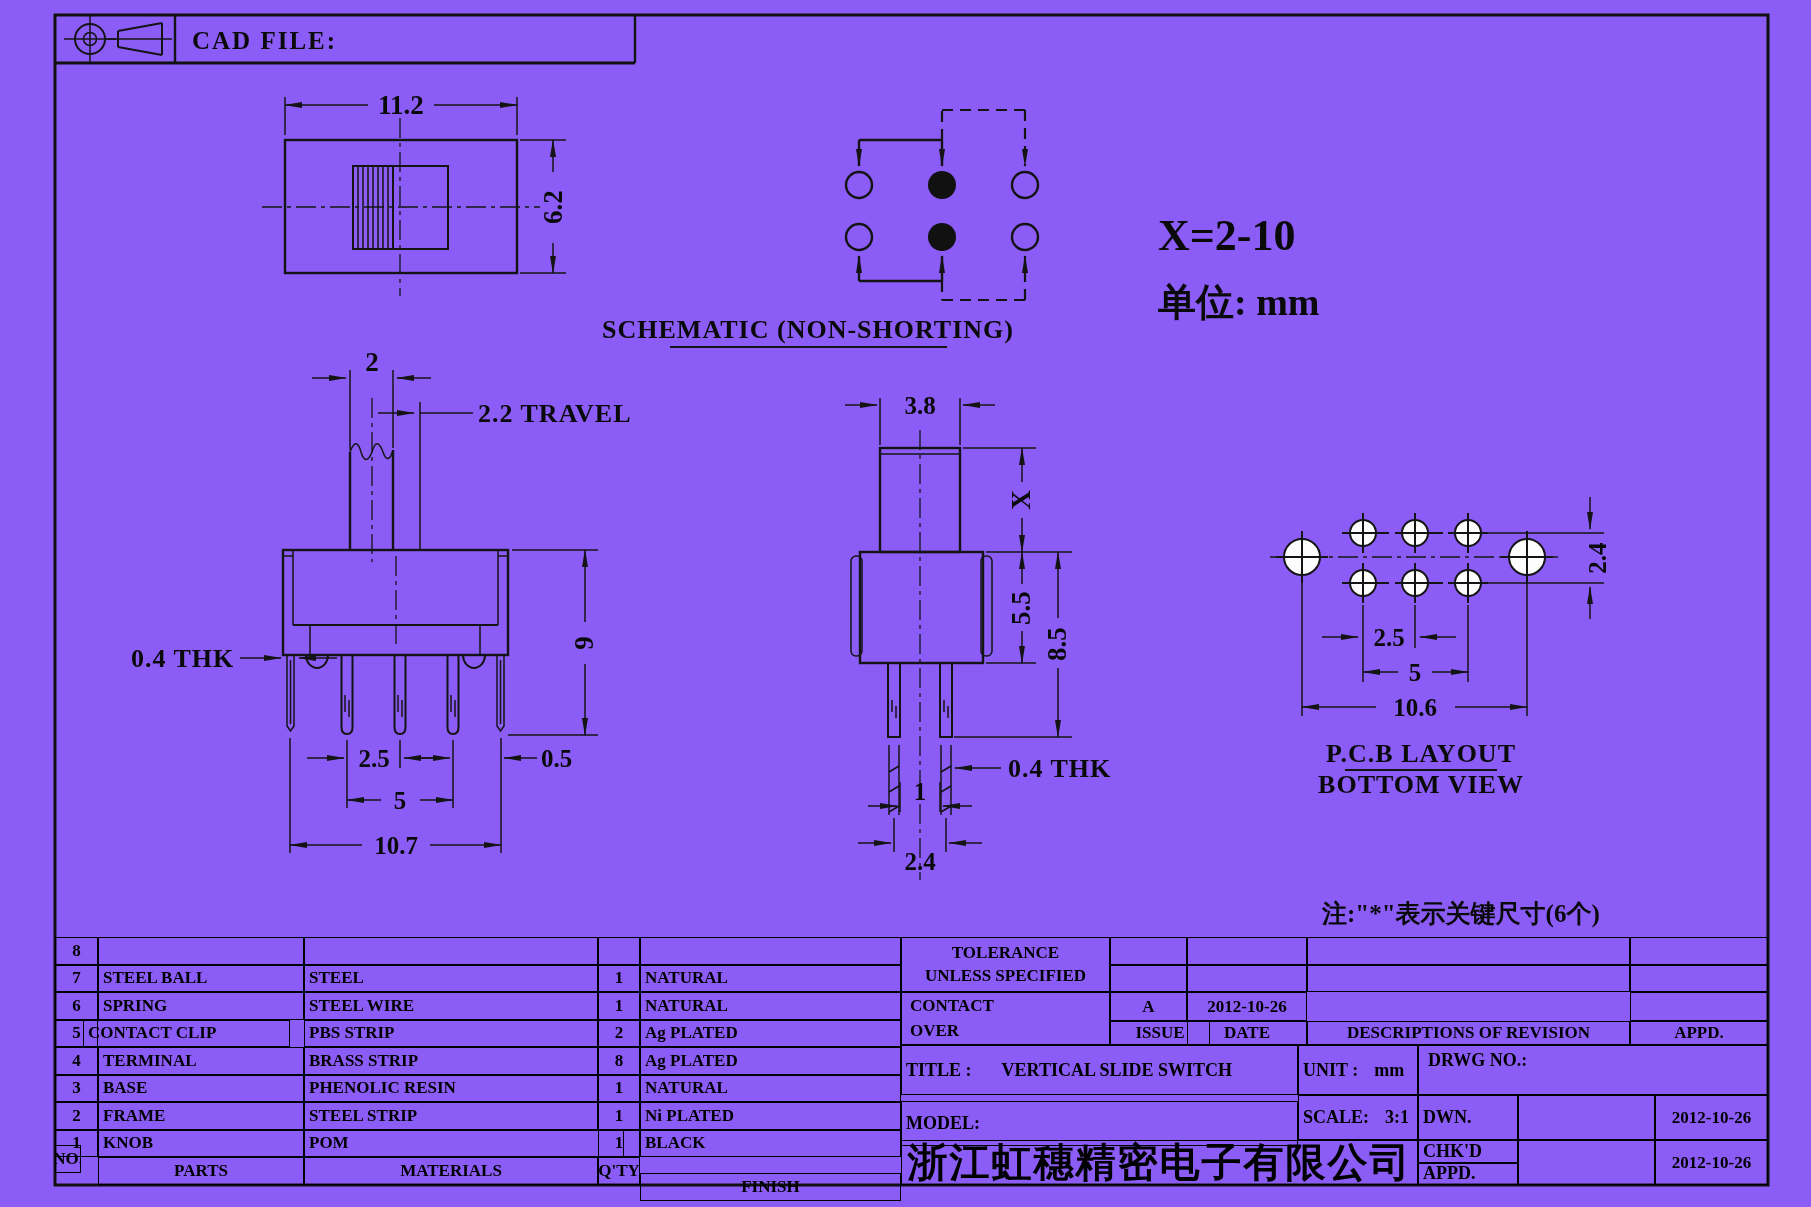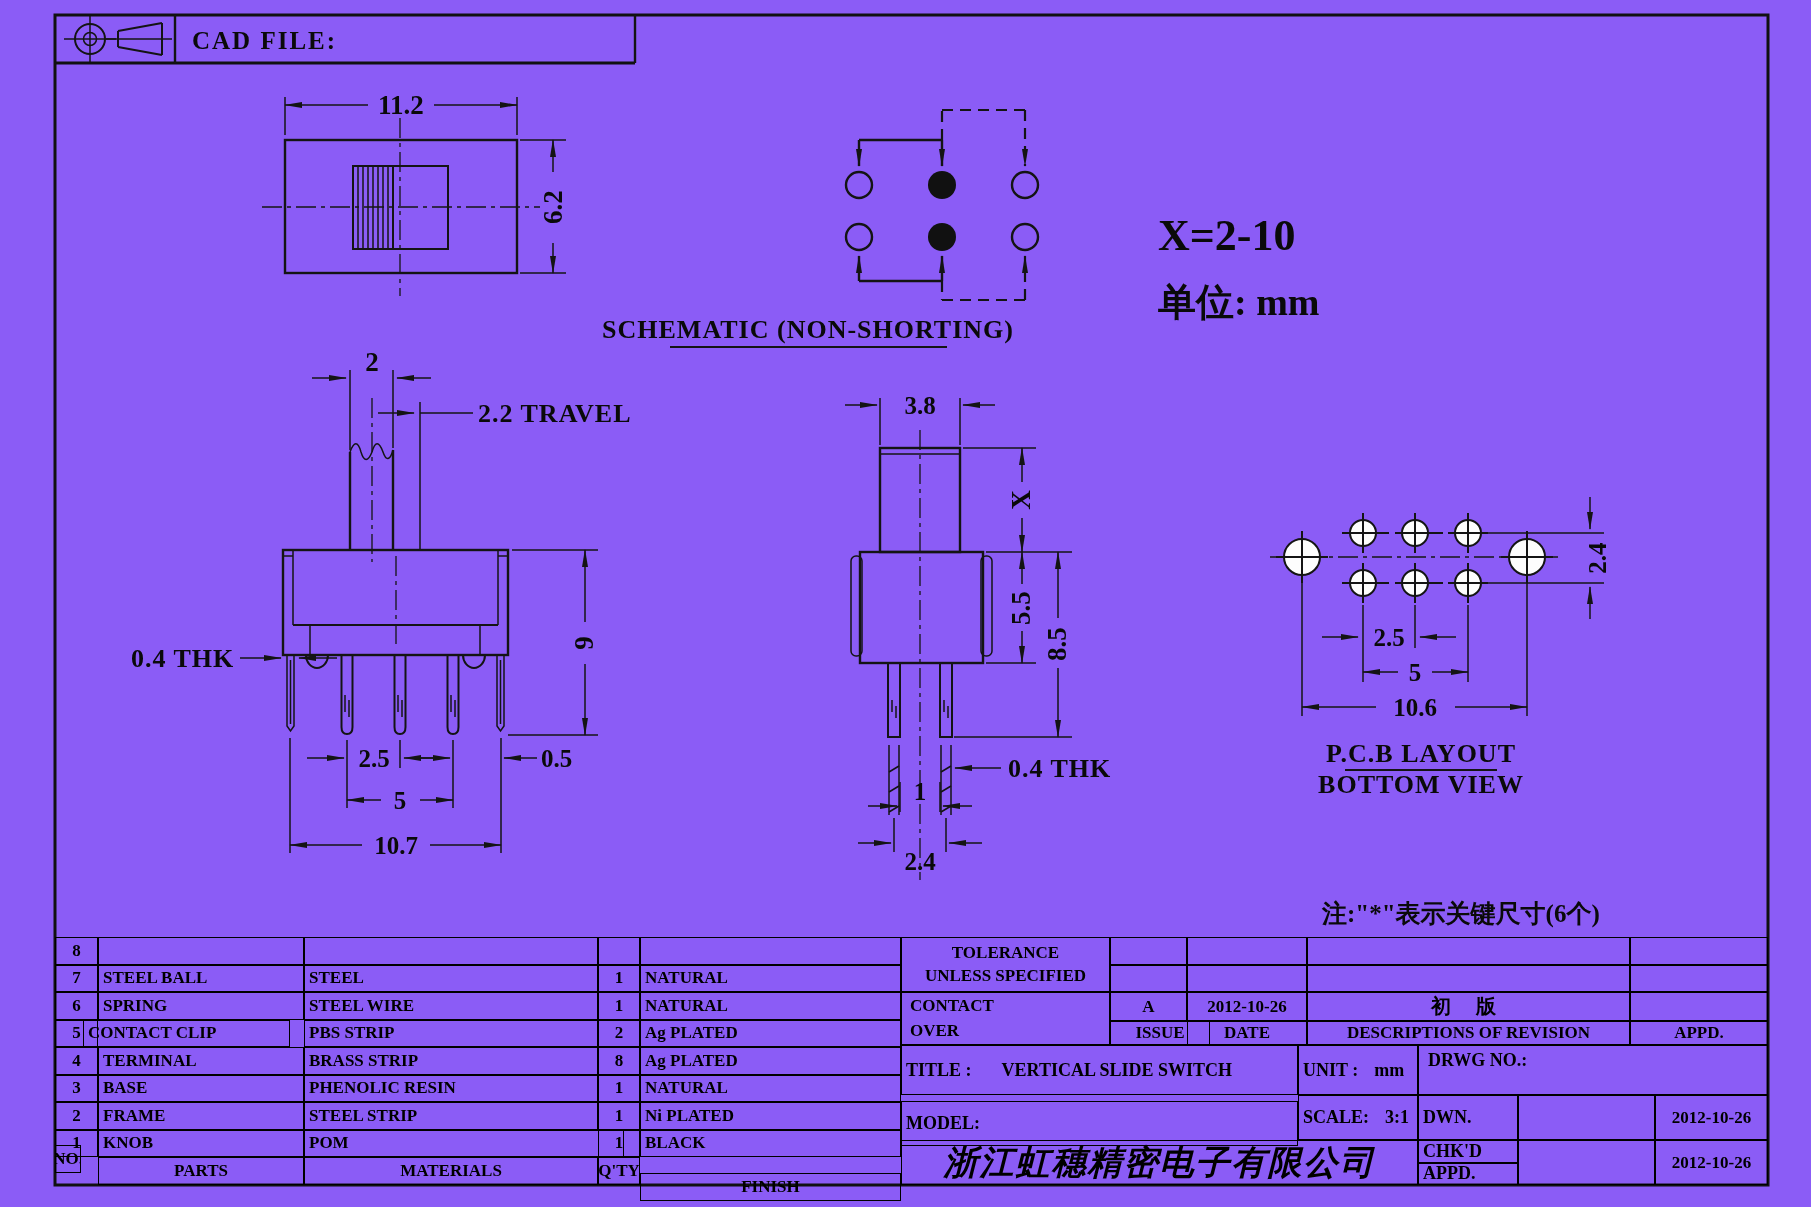--- a/index.html
+++ b/index.html
@@ -24,21 +24,21 @@
   .tb{position:absolute;left:55px;top:937px;width:1713px;height:248px;}
   .c{position:absolute;box-sizing:border-box;border:1.5px solid #000;display:flex;align-items:center;
      font:bold 17px "Liberation Serif",serif;color:#000;white-space:nowrap;overflow:hidden;background:transparent;}
   .ctr{justify-content:center;}
   .pl{padding-left:4px;}
   .two{flex-direction:column;justify-content:center;text-align:center;line-height:1.3;}
   .wo{flex-direction:column;align-items:flex-start;justify-content:space-between;padding:3px 0 3px 8px;}
   .tl{align-items:flex-start;padding:4px 0 0 9px;}
   .gap{margin-left:30px;}
   .gap2{margin-left:16px;}
-  .co{justify-content:center;font-size:34px;letter-spacing:2px;font-style:italic;}
+  .co{justify-content:center;font-size:40px;letter-spacing:2px;}
   .rev{justify-content:center;font-size:20px;letter-spacing:10px;}
   .f18{font-size:18px;}
 </style>
 </head>
 <body>
 
 <div class="sheet">
 
 <svg class="draw" width="1811" height="1207" viewBox="0 0 1811 1207">
   <defs>
@@ -382,21 +382,20 @@
   <div class="c" style="left:1132px;top:27.5px;width:120px;height:27.5px"></div>
   <div class="c" style="left:1252px;top:27.5px;width:323px;height:27.5px"></div>
   <div class="c" style="left:1575px;top:27.5px;width:138px;height:27.5px"></div>
 
   <div class="c wo" style="left:846px;top:55px;width:209px;height:53px">
     <span>CONTACT</span>
     <span>OVER</span>
   </div>
   <div class="c ctr" style="left:1055px;top:55px;width:77px;height:29px">A</div>
   <div class="c ctr" style="left:1132px;top:55px;width:120px;height:29px">2012-10-26</div>
-  <div class="c rev" style="left:1252px;top:55px;width:323px;height:29px">初 版</div>
   <div class="c" style="left:1575px;top:55px;width:138px;height:29px"></div>
 
   <div class="c ctr" style="left:1055px;top:84px;width:100px;height:24px">ISSUE</div>
   <div class="c ctr" style="left:1132px;top:84px;width:120px;height:24px">DATE</div>
   <div class="c ctr" style="left:1252px;top:84px;width:323px;height:24px">DESCRIPTIONS OF REVISION</div>
   <div class="c ctr" style="left:1575px;top:84px;width:138px;height:24px">APPD.</div>
 
   <div class="c pl f18" style="left:846px;top:108px;width:397px;height:50px">
     <span>TITLE :</span>
     <span class="gap">VERTICAL SLIDE SWITCH</span>

